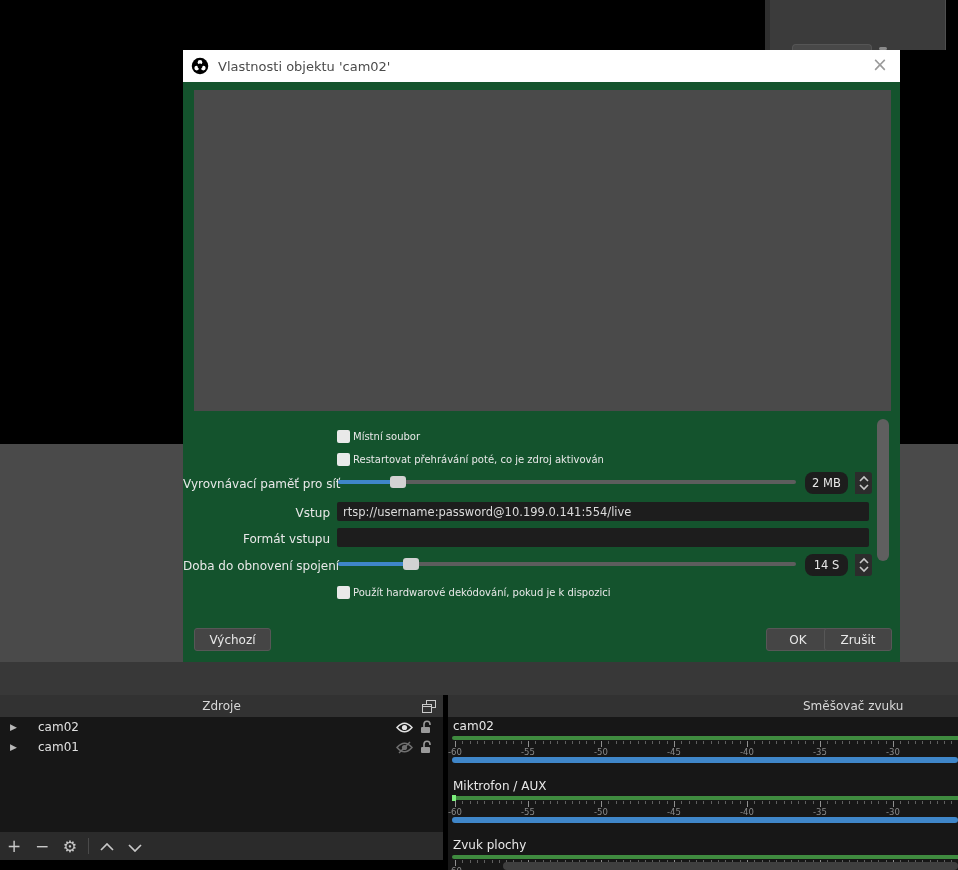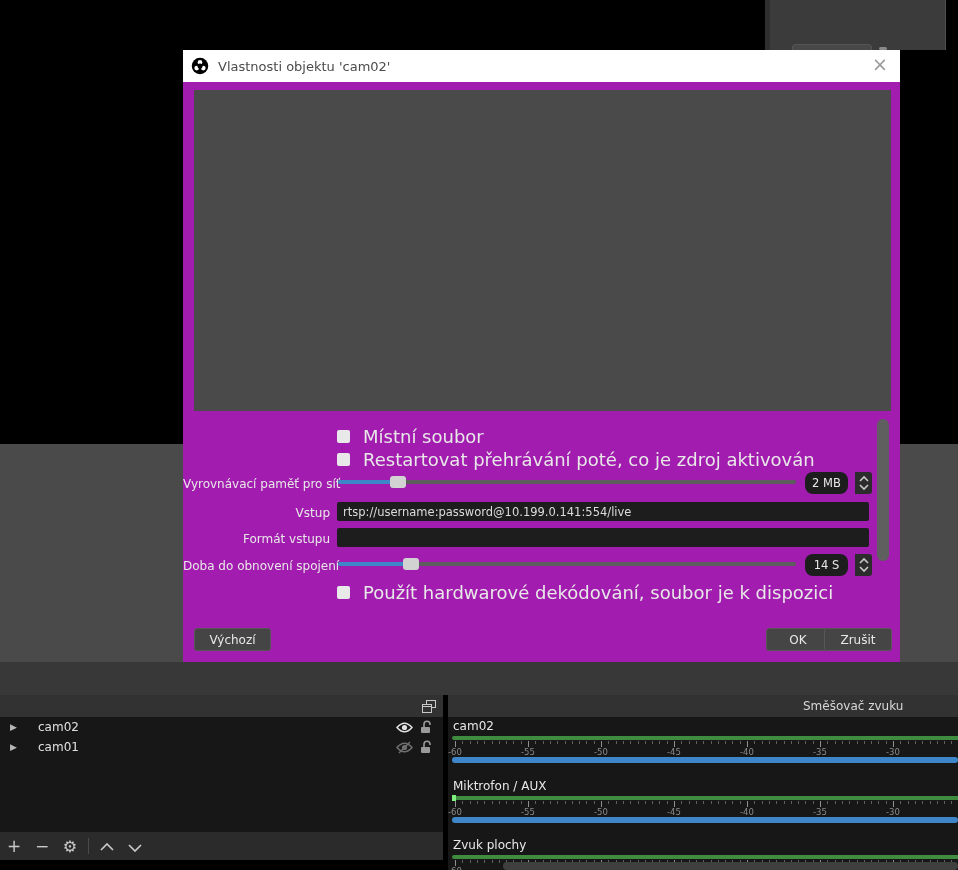--- a/index.html
+++ b/index.html
@@ -9,33 +9,33 @@
   
   .bg-main{position:absolute;left:0;top:444px;width:958px;height:218px;background:#4a4a4a;}
   .bg-band{position:absolute;left:0;top:662px;width:958px;height:33px;background:#383838;}
   .bg-toppanel{position:absolute;left:765px;top:0;width:175px;height:50px;background:#3b3b3b;
                border-left:5px solid #2f2f2f;border-right:1px solid #4f4f4f;}
   .bg-toppanel-btn{position:absolute;left:22px;top:44px;width:78px;height:6px;background:#484848;
                    border:1px solid #555;border-bottom:none;border-radius:4px 4px 0 0;}
   .bg-toppanel-dot{position:absolute;left:109px;top:47px;width:8px;height:3px;background:#8a8a8a;border-radius:2px;}
 
   
-  .dialog{position:absolute;left:183px;top:50px;width:717px;height:612px;background:#a21caf;}
+  .dialog{position:absolute;left:183px;top:50px;width:717px;height:612px;background:#14532d;}
   .titlebar{position:absolute;left:0;top:0;width:717px;height:32px;background:#ffffff;
             display:flex;align-items:center;}
   .titlebar .logo{margin-left:8px;width:18px;height:18px;display:inline-flex;}
   .titlebar .title{margin-left:9px;font-size:13px;color:#4b4b4b;}
   .titlebar .close{position:absolute;right:12px;top:3px;font-size:19px;color:#9a9a9a;cursor:default;
                    font-family:"DejaVu Sans",sans-serif;}
   .preview{position:absolute;left:11px;top:40px;width:697px;height:321px;background:#4a4a4a;}
   .scroll-thumb{position:absolute;left:694px;top:369px;width:12px;height:142px;background:#5f5f5f;border-radius:6px;}
 
   .cb{position:absolute;display:flex;align-items:center;height:15px;}
   .cb .box{width:13px;height:13px;background:#e9e9e9;border-radius:2px;flex:none;}
-  .cb .cb-label{margin-left:13px;font-size:18px;color:#e8e8e8;white-space:nowrap;}
+  .cb .cb-label{margin-left:3px;font-size:10px;color:#e8e8e8;white-space:nowrap;}
 
   .form-label{position:absolute;font-size:12px;color:#e8e8e8;text-align:right;white-space:nowrap;}
 
   .slider{position:absolute;height:12px;}
   .slider .track{position:absolute;left:0;top:4px;width:100%;height:4px;background:#5d5d5d;border-radius:2px;}
   .slider .fill{position:absolute;left:0;top:4px;height:4px;background:var(--accent-blue,#3f86c9);border-radius:2px;}
   .slider .handle{position:absolute;top:0;width:16px;height:12px;background:#d2d2d2;border-radius:3px;}
 
   .spin-value{position:absolute;width:43px;height:22px;background:#1d1d1d;border-radius:8px;
               color:#e8e8e8;font-size:11.5px;display:flex;align-items:center;justify-content:center;}
@@ -149,30 +149,31 @@
     <div class="spin-value" style="left:622px;top:504px">14 S</div>
     <div class="spin-arrows" style="left:672px;top:504px">
       <svg width="12" height="18" viewBox="0 0 12 18">
         <polyline points="2,7 6,3 10,7" fill="none" stroke="#c9c9c9" stroke-width="1.6"></polyline>
         <polyline points="2,11 6,15 10,11" fill="none" stroke="#c9c9c9" stroke-width="1.6"></polyline>
       </svg>
     </div>
 
     <div class="cb" style="left:154px;top:535px">
       <span class="box"></span>
-      <span class="cb-label">Použít hardwarové dekódování, soubor je k dispozici</span>
+      <span class="cb-label">Použít hardwarové dekódování, pokud je k dispozici</span>
     </div>
 
     <div class="btn" style="left:11px;top:578px;width:77px">Výchozí</div>
     <div class="btn" style="left:583px;top:578px;width:64px">OK</div>
     <div class="btn" style="left:641px;top:578px;width:68px">Zrušit</div>
   </div>
 
   <div class="sources-dock">
     <div class="dock-header">
+      <span class="dock-title">Zdroje</span>
       <span class="popout">
         <svg width="16" height="14" viewBox="0 0 16 14">
           <rect x="5.5" y="0.5" width="9" height="7" fill="none" stroke="#c9c9c9"></rect>
           <rect x="1.5" y="4.5" width="9" height="8" fill="#323232" stroke="#c9c9c9"></rect>
           <line x1="1.5" y1="6.5" x2="10.5" y2="6.5" stroke="#c9c9c9"></line>
         </svg>
       </span>
     </div>
     <div class="sources-list">
         <div class="src-row">

